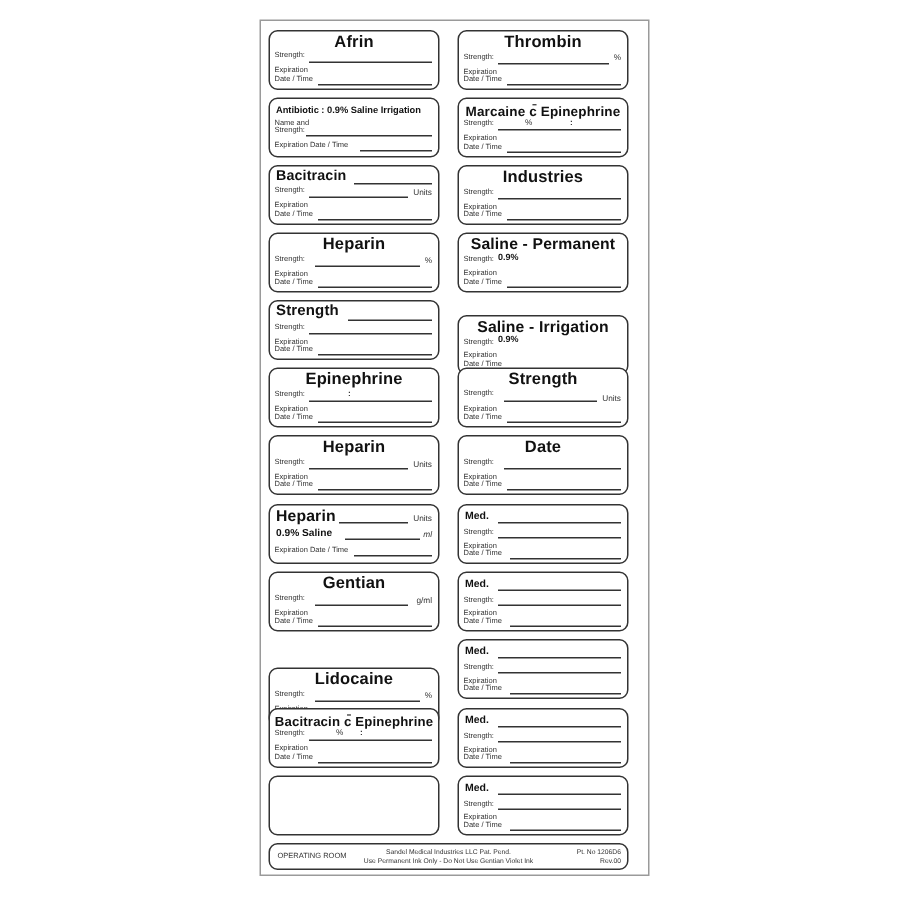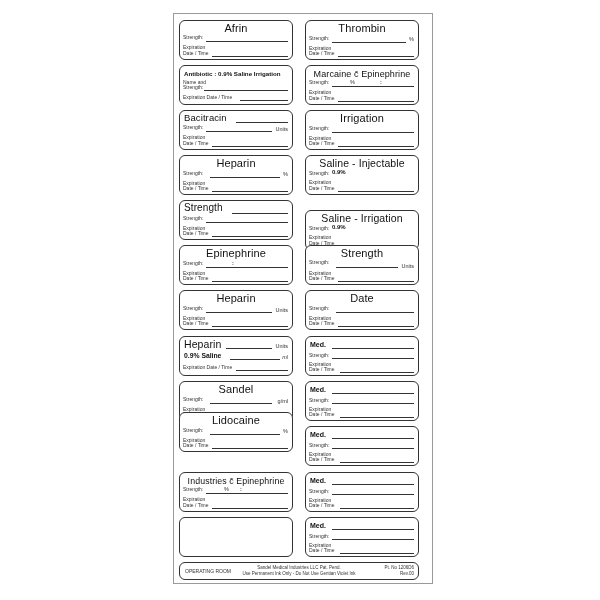--- a/index.html
+++ b/index.html
@@ -1,21 +1,21 @@
 <!DOCTYPE html>
 <html><head>
 <meta charset="utf-8">
 <style>
   html, body { margin:0; padding:0; background:#ffffff; }
   body { width:600px; height:600px; position:relative; overflow:hidden; font-family:"Liberation Sans", sans-serif; color:#111; }
   .sheet { position:absolute; left:173px; top:13px; width:260px; height:571px; border:1px solid #9a9a9a; box-sizing:border-box; background:#fff; }
   .label { position:absolute; width:114px; height:40px; border:1.3px solid #333; border-radius:6px; box-sizing:border-box; background:#fff; overflow:hidden; }
   .col-l { left:179px; }
   .col-r { left:305px; }
-  .title { position:absolute; left:0; right:0; top:1px; text-align:center; font-weight:normal; font-size:11px; line-height:12px; letter-spacing:0.1px; white-space:nowrap; }
+  .title { position:absolute; left:0; right:0; top:1px; text-align:center; font-weight:bold; font-size:11px; line-height:12px; letter-spacing:0.1px; white-space:nowrap; }
   .title.left { text-align:left; left:4px; }
   .small { position:absolute; font-size:5px; line-height:5.5px; color:#333; white-space:nowrap; }
   .line { position:absolute; height:0; border-bottom:0.8px solid #333; }
   .unit { position:absolute; font-size:5.5px; color:#333; white-space:nowrap; }
   .bold9 { position:absolute; font-weight:bold; font-size:7px; white-space:nowrap; }
   .footer { position:absolute; left:179px; top:562px; width:240px; height:18px; border:1.3px solid #333; border-radius:6px; box-sizing:border-box; }
   .ft { position:absolute; font-size:4.5px; color:#333; white-space:nowrap; }
 </style>
 </head>
 <body>
@@ -96,41 +96,41 @@
   <div class="line" style="left:46px;right:20px;top:11px"></div>
   <div class="unit" style="right:4px;top:6px">Units</div>
   <div class="bold9" style="left:4px;top:15px;font-size:6.8px">0.9% Saline</div>
   <div class="line" style="left:50px;right:12px;top:22px"></div>
   <div class="unit" style="right:4px;top:17px;font-style:italic">ml</div>
   <div class="small" style="left:3px;top:28px">Expiration Date / Time</div>
   <div class="line" style="left:56px;right:4px;top:33px"></div>
 </div>
 
 <div class="label col-l" style="top:381px">
-  <div class="title">Sandel</div>
+  <div class="title">Gentian</div>
   <div class="small" style="left:3px;top:15px">Strength:</div>
   <div class="line" style="left:30px;right:20px;top:21px"></div>
   <div class="unit" style="right:4px;top:16px">g/ml</div>
   <div class="small" style="left:3px;top:25px">Expiration</div>
   <div class="small" style="left:3px;top:30px">Date / Time</div>
   <div class="line" style="left:32px;right:4px;top:35px"></div>
 </div>
 
-<div class="label col-l" style="top:412px">
+<div class="label col-l" style="top:445px">
   <div class="title">Lidocaine</div>
   <div class="small" style="left:3px;top:15px">Strength:</div>
   <div class="line" style="left:30px;right:12px;top:21px"></div>
   <div class="unit" style="right:4px;top:15px">%</div>
   <div class="small" style="left:3px;top:25px">Expiration</div>
   <div class="small" style="left:3px;top:30px">Date / Time</div>
   <div class="line" style="left:32px;right:4px;top:35px"></div>
 </div>
 
 <div class="label col-l" style="top:472px">
-  <div class="title" style="font-size:8.8px;top:2px">Industries c̄ Epinephrine</div>
+  <div class="title" style="font-size:8.8px;top:2px">Bacitracin c̄ Epinephrine</div>
   <div class="small" style="left:3px;top:14px">Strength:</div>
   <div class="unit" style="left:44px;top:13px">%</div>
   <div class="unit" style="left:60px;top:13px;font-weight:bold">:</div>
   <div class="line" style="left:26px;right:4px;top:20px"></div>
   <div class="small" style="left:3px;top:24px">Expiration</div>
   <div class="small" style="left:3px;top:30px">Date / Time</div>
   <div class="line" style="left:32px;right:4px;top:35px"></div>
 </div>
 
 <div class="label col-l" style="top:517px"></div>
@@ -150,30 +150,30 @@
   <div class="small" style="left:3px;top:14px">Strength:</div>
   <div class="unit" style="left:44px;top:13px">%</div>
   <div class="unit" style="left:74px;top:13px;font-weight:bold">:</div>
   <div class="line" style="left:26px;right:4px;top:20px"></div>
   <div class="small" style="left:3px;top:24px">Expiration</div>
   <div class="small" style="left:3px;top:30px">Date / Time</div>
   <div class="line" style="left:32px;right:4px;top:35px"></div>
 </div>
 
 <div class="label col-r" style="top:110px">
-  <div class="title">Irrigation</div>
+  <div class="title">Industries</div>
   <div class="small" style="left:3px;top:15px">Strength:</div>
   <div class="line" style="left:26px;right:4px;top:21px"></div>
   <div class="small" style="left:3px;top:25px">Expiration</div>
   <div class="small" style="left:3px;top:30px">Date / Time</div>
   <div class="line" style="left:32px;right:4px;top:35px"></div>
 </div>
 
 <div class="label col-r" style="top:155px">
-  <div class="title" style="font-size:10.5px">Saline - Injectable</div>
+  <div class="title" style="font-size:10.5px">Saline - Permanent</div>
   <div class="small" style="left:3px;top:15px">Strength:</div>
   <div class="bold9" style="left:26px;top:13px;font-size:6px">0.9%</div>
   <div class="small" style="left:3px;top:24px">Expiration</div>
   <div class="small" style="left:3px;top:30px">Date / Time</div>
   <div class="line" style="left:32px;right:4px;top:35px"></div>
 </div>
 
 <div class="label col-r" style="top:210px">
   <div class="title" style="font-size:10.5px">Saline - Irrigation</div>
   <div class="small" style="left:3px;top:15px">Strength:</div>

